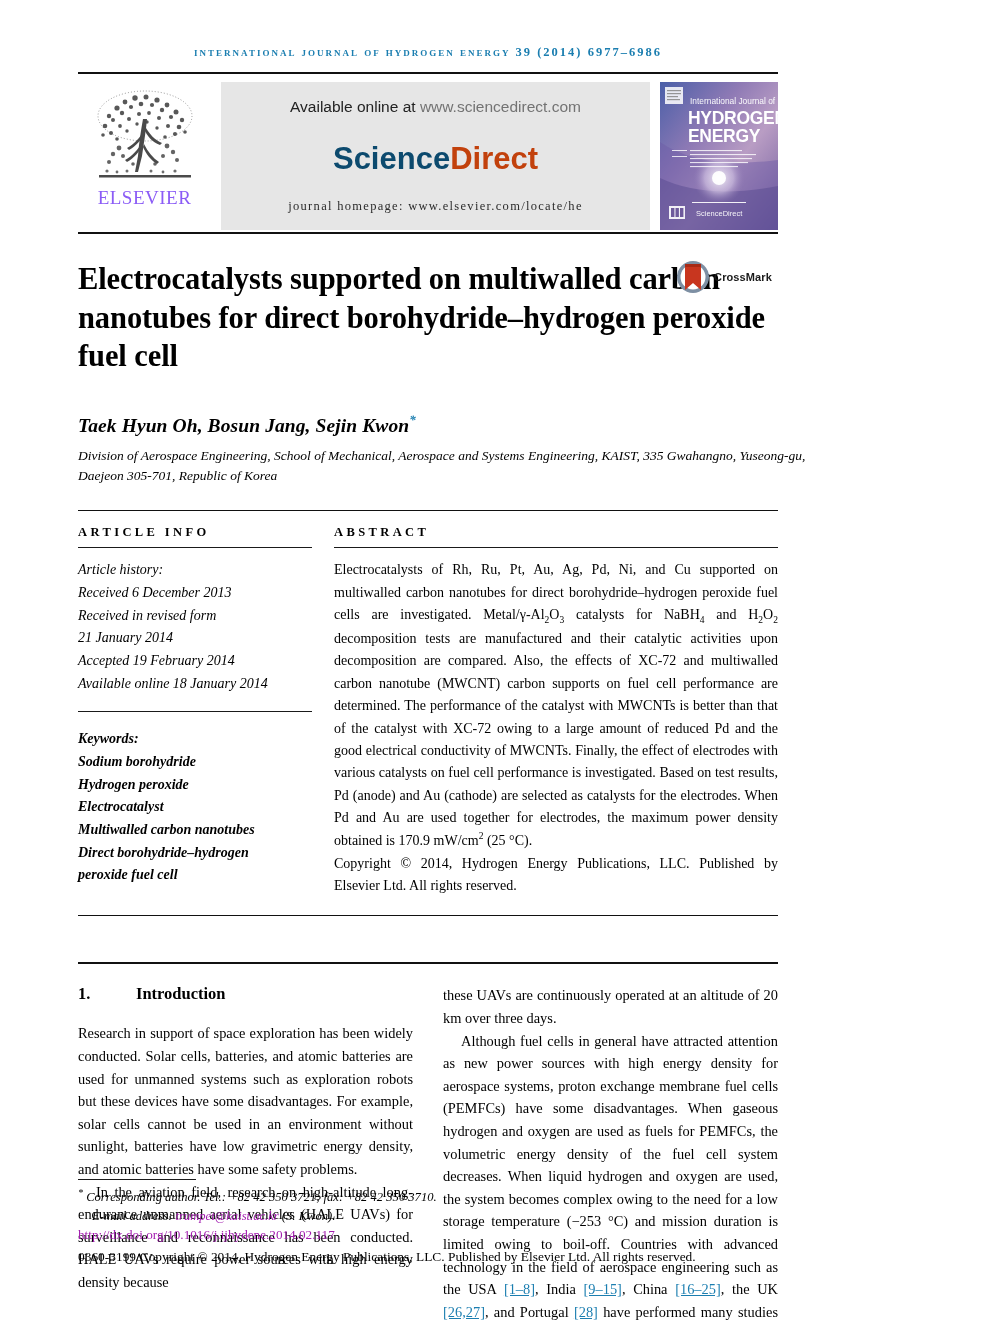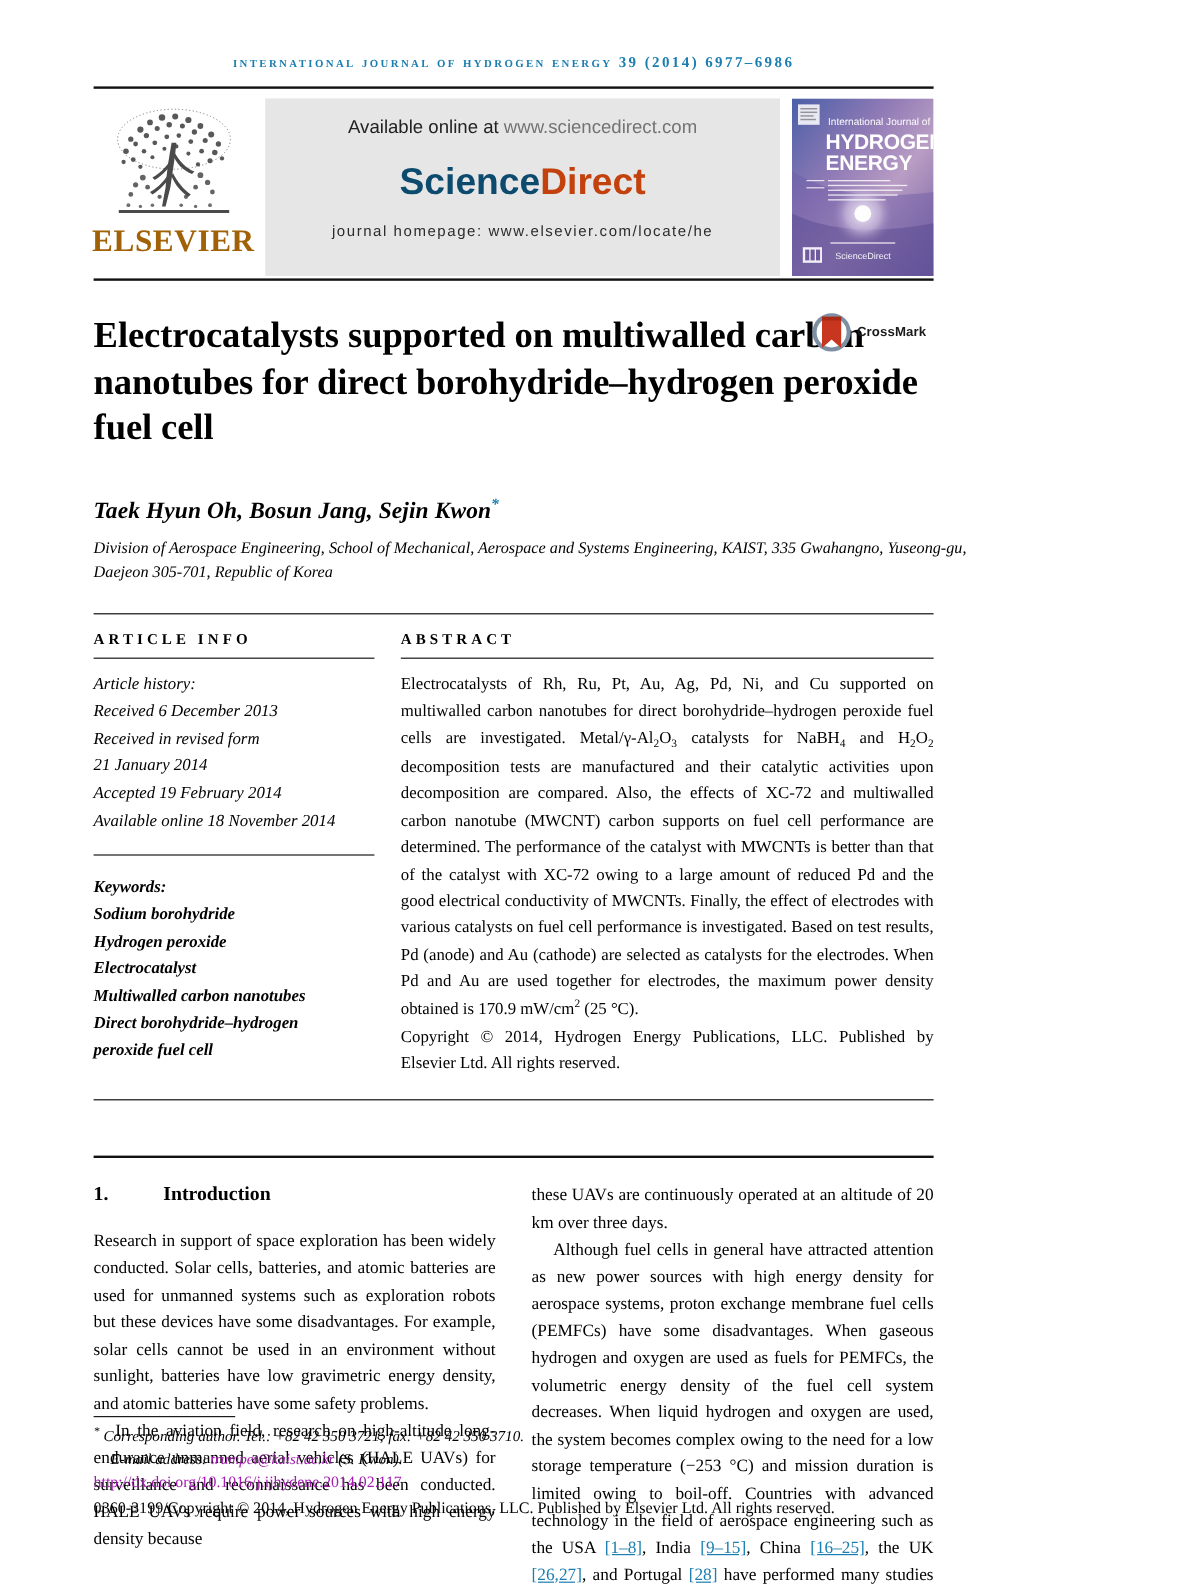--- a/index.html
+++ b/index.html
@@ -53,27 +53,27 @@
     flex: 0 0 133px;
     display: flex;
     flex-direction: column;
     align-items: center;
     justify-content: flex-start;
     padding-top: 4px;
     box-sizing: border-box;
   }
   .tree-logo { width: 112px; height: 104px; display:block; }
   .elsevier-word {
-    color: #a16207;
-    font-family: "Liberation Serif", serif;
-    font-size: 26px;
+    color: #8b5cf6;
+    font-family: "Liberation Serif", serif;
+    font-size: 19px;
     letter-spacing: 0.5px;
     line-height: 1;
     margin-top: -2px;
-    font-weight: 700;
+    font-weight: 400;
   }
   .sd-banner {
     flex: 1 1 auto;
     background: #e6e6e6;
     margin-left: 10px;
     margin-right: 10px;
     display: flex;
     flex-direction: column;
     align-items: center;
     justify-content: space-between;
@@ -88,25 +88,25 @@
   .avail-line a { color: #737373; text-decoration: none; }
   .sd-logo {
     font-family: "Liberation Sans", sans-serif;
     font-size: 31px;
     font-weight: bold;
     margin-top: 2px;
   }
   .sd-logo .sci { color: #0c4a6e; }
   .sd-logo .dir { color: #c2410c; }
   .homepage-line {
-    font-family: Liberation Sans, sans-serif;
+    font-family: Liberation Serif, serif;
     font-size: 12.5px;
     letter-spacing: 1.3px;
     color: #2b2b2b;
-    margin-bottom: 16px;
+    margin-bottom: 2px;
   }
   .cover-block {
     flex: 0 0 118px;
     width: 118px;
     position: relative;
   }
   .cover-img {
     width: 118px;
     height: 148px;
     display: block;
@@ -450,21 +450,21 @@
 
     <div class="col-info">
       <div class="sec-head">ARTICLE INFO</div>
       <div class="thin-rule"></div>
       <div class="info-body">
         <div class="label">Article history:</div>
         <div>Received 6 December 2013</div>
         <div>Received in revised form</div>
         <div>21 January 2014</div>
         <div>Accepted 19 February 2014</div>
-        <div>Available online 18 November 2014</div>
+        <div>Available online 18 January 2014</div>
       </div>
       <div class="thin-rule short"></div>
       <div class="info-body kw-list">
         <div class="label">Keywords:</div>
         <div>Sodium borohydride</div>
         <div>Hydrogen peroxide</div>
         <div>Electrocatalyst</div>
         <div>Multiwalled carbon nanotubes</div>
         <div>Direct borohydride–hydrogen</div>
         <div>peroxide fuel cell</div>

